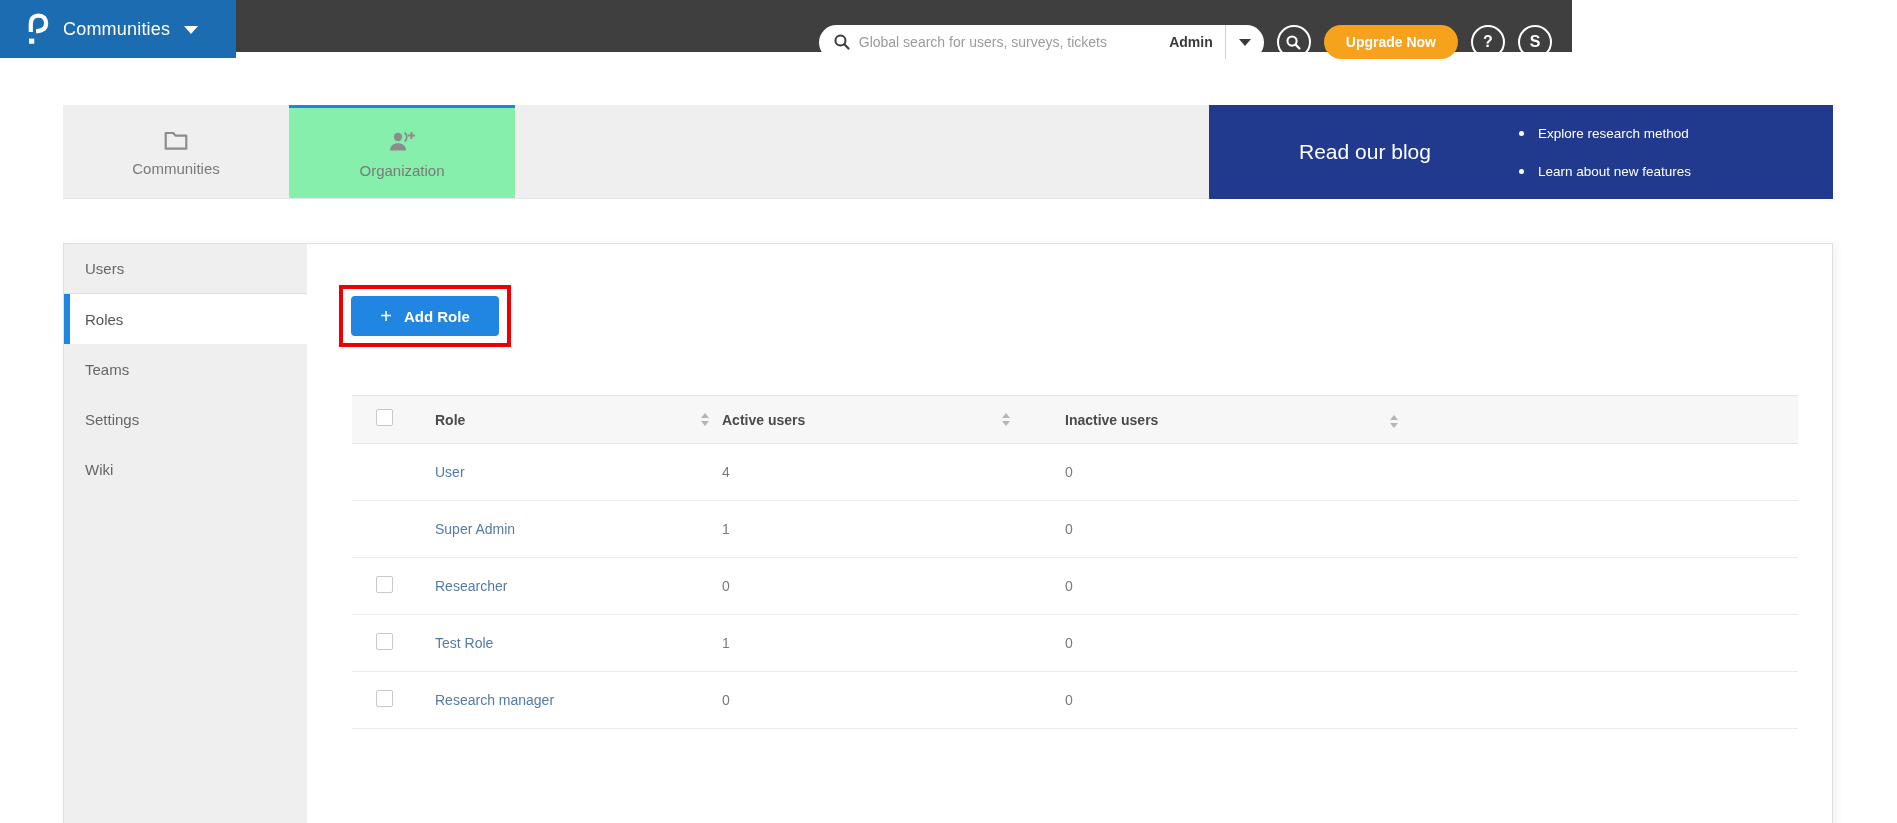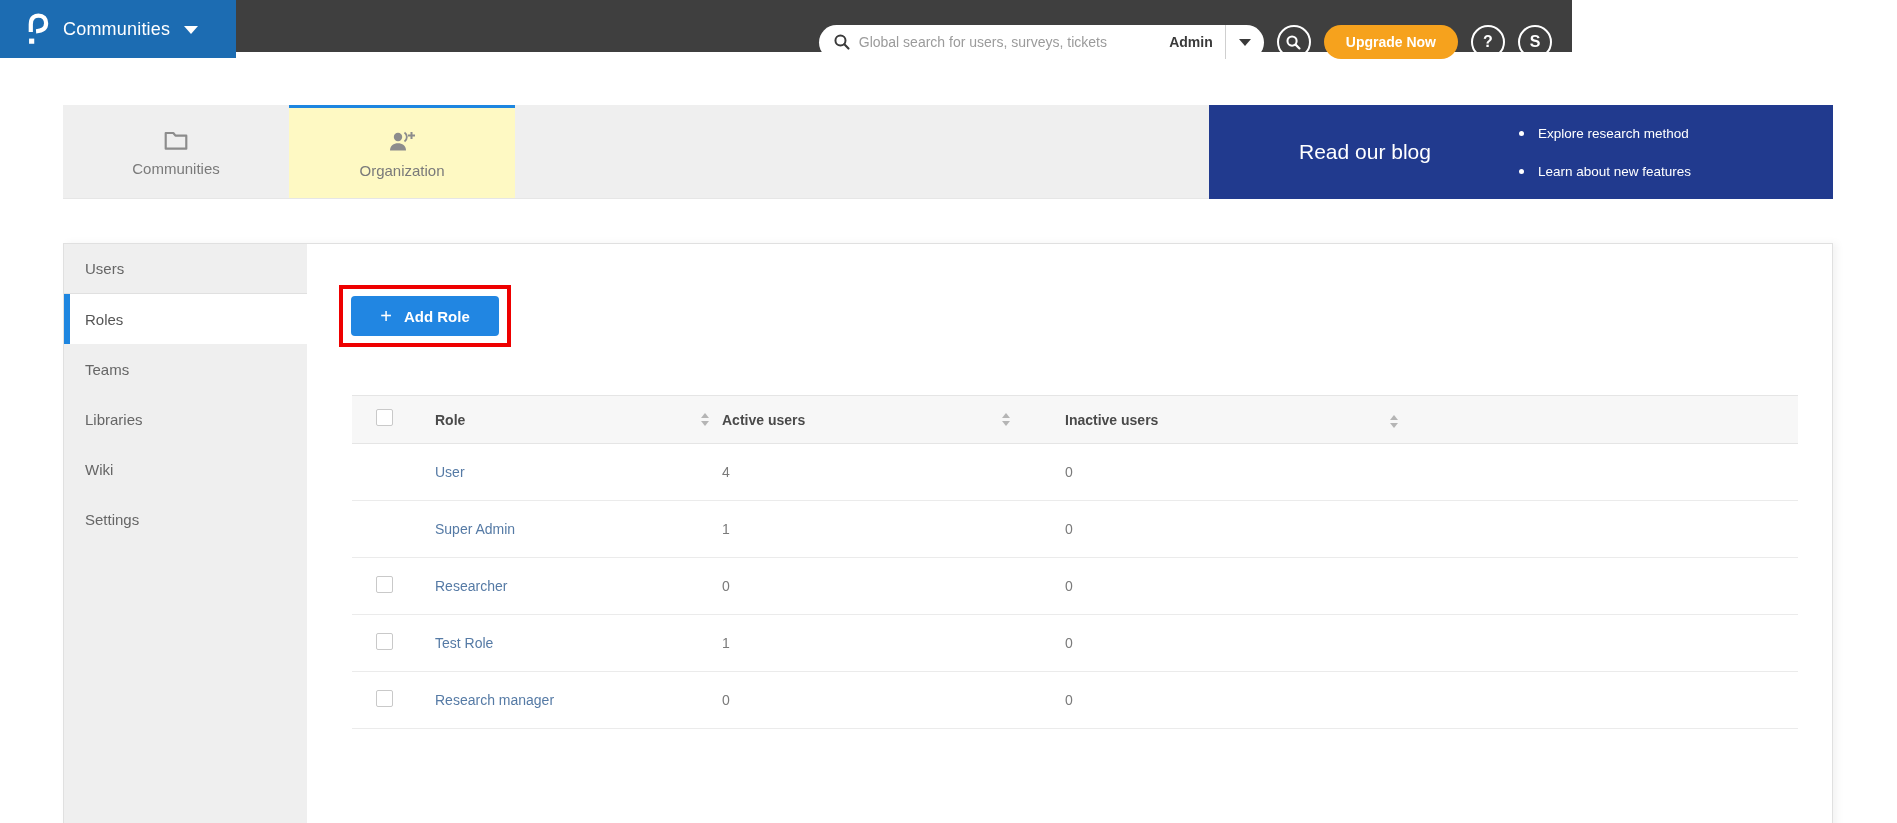--- a/index.html
+++ b/index.html
@@ -33,21 +33,21 @@
            font-weight:700; cursor:pointer; font-family:"Liberation Sans", sans-serif; }
   .upgrade-btn { height:34px; border:none; border-radius:17px; background:#f6a21d; color:#fff;
            font-size:14px; font-weight:700; padding:0 22px; cursor:pointer;
            font-family:"Liberation Sans", sans-serif; }
 
   
   .tabs-row { position:absolute; top:105px; left:63px; width:1770px; height:94px; display:flex; }
   .tab-strip { width:1146px; height:100%; background:#efefef; display:flex; border-bottom:1px solid #e6e6e6; }
   .tab { width:226px; height:100%; display:flex; flex-direction:column; align-items:center;
            justify-content:center; gap:8px; cursor:pointer; color:#7a7a7a; font-size:15px; }
-  .tab.active { background:#fef9c3; border-top:3px solid #1e86e0; padding-top:0; }
+  .tab.active { background:#86efac; border-top:3px solid #1e86e0; padding-top:0; }
   .tab .ticon { height:26px; display:flex; align-items:flex-end; }
   .banner { width:624px; height:100%; background:#213a8e; display:flex; align-items:center;
            padding-left:74px; cursor:pointer; }
   .banner-title { color:#fff; font-size:21px; font-weight:500;margin-left:16px; }
   .banner-bullets { list-style:none; margin-left:88px; }
   .banner-bullets li { color:#fff; font-size:13.5px; margin:23px 0; display:flex; align-items:center; }
   .banner-bullets li::before { content:""; width:5px; height:5px; border-radius:50%; background:#fff;
            display:inline-block; margin-right:14px; }
 
   
@@ -183,27 +183,24 @@
       <div class="side-item bordered">
         <span>Users</span>
       </div>
       <div class="side-item active">
         <span>Roles</span>
       </div>
       <div class="side-item">
         <span>Teams</span>
       </div>
       <div class="side-item">
-        <span>Libraries</span>
+        <span>Settings</span>
       </div>
       <div class="side-item">
         <span>Wiki</span>
-      </div>
-      <div class="side-item">
-        <span>Settings</span>
       </div>
     </aside>
 
     <main class="main">
 
       <div class="annotation-box">
         <button class="add-role-btn">
           <span class="plus-glyph">+</span>
           <span>Add Role</span>
         </button>

